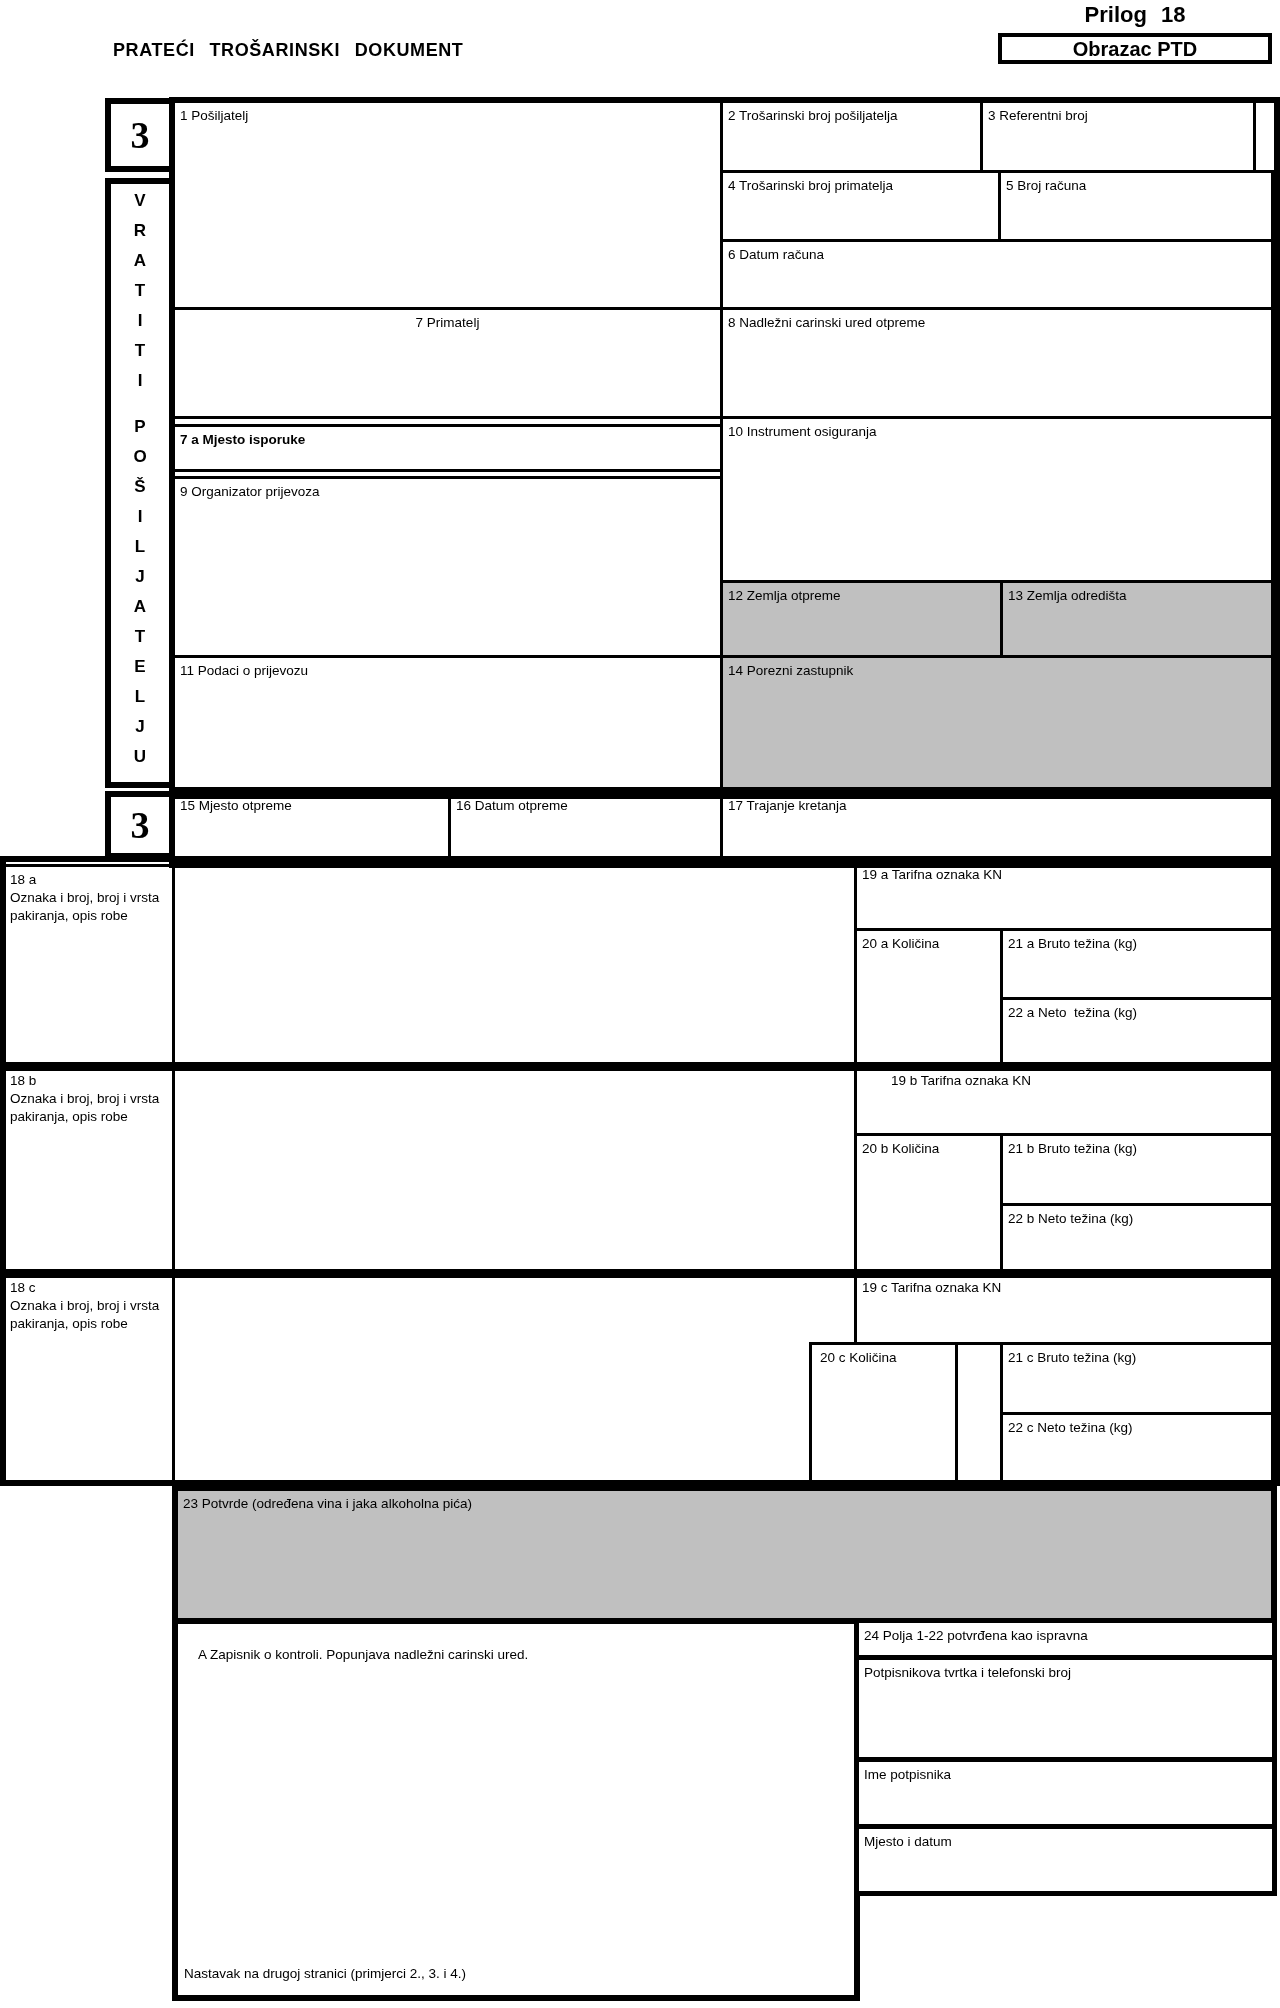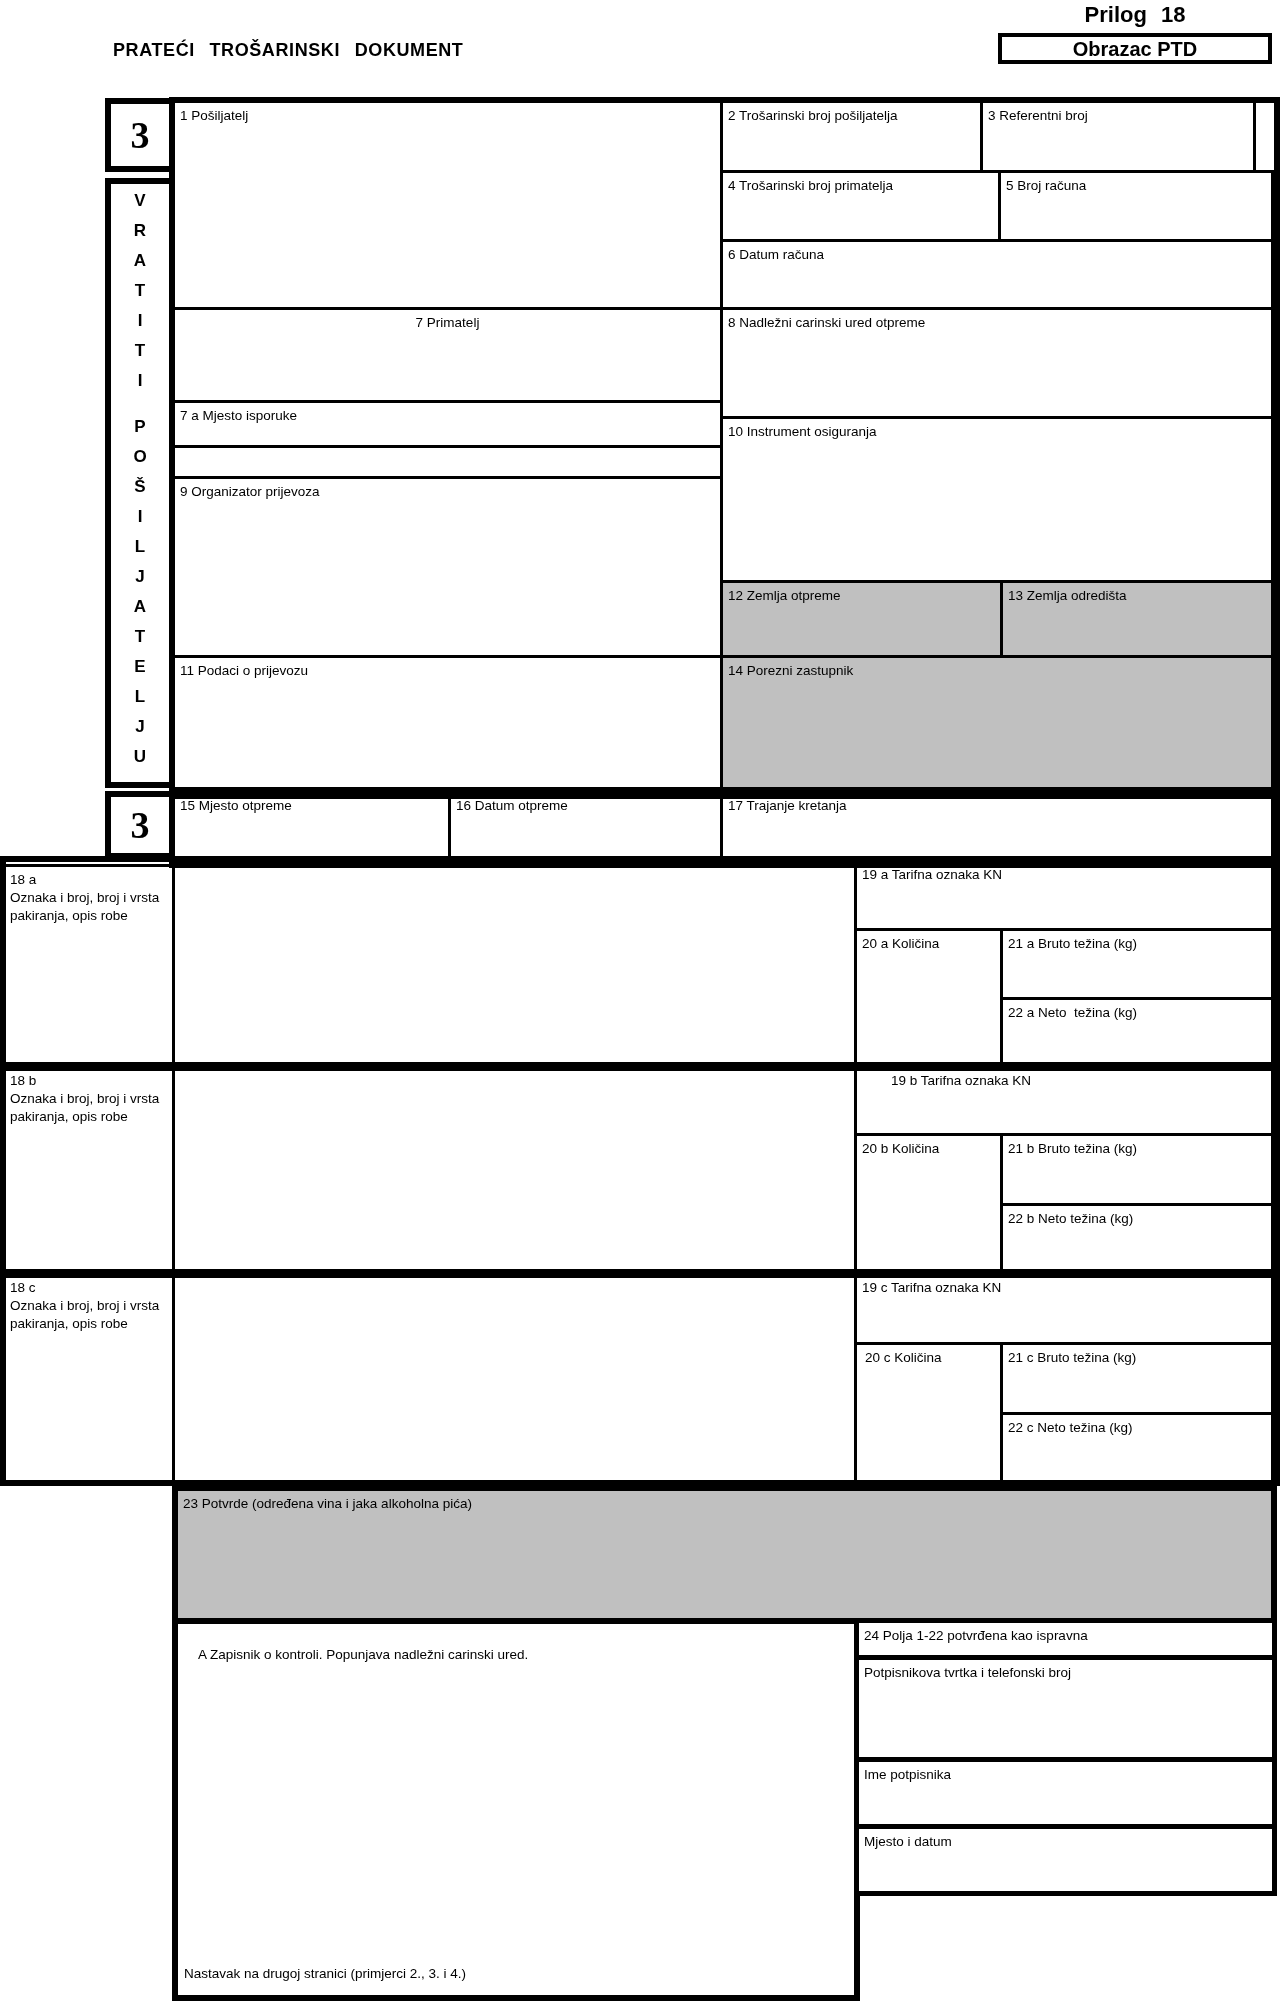--- a/index.html
+++ b/index.html
@@ -66,21 +66,21 @@
   </div>
 
   <div class="cell" style="left:172px;top:100px;width:551px;height:210px;">1 Pošiljatelj</div>
   <div class="cell" style="left:720px;top:100px;width:281px;height:73px;">2 Trošarinski broj pošiljatelja</div>
   <div class="cell" style="left:960px;top:100px;width:276px;height:73px;margin-left:20px;">3 Referentni broj</div>
   <div class="cell" style="left:720px;top:170px;width:281px;height:72px;">4 Trošarinski broj primatelja</div>
   <div class="cell" style="left:998px;top:170px;width:276px;height:72px;">5 Broj računa</div>
   <div class="cell" style="left:720px;top:239px;width:554px;height:71px;">6 Datum računa</div>
   <div class="cell" style="left:172px;top:307px;width:551px;height:112px;text-align:center;">7 Primatelj</div>
   <div class="cell" style="left:720px;top:307px;width:554px;height:112px;">8 Nadležni carinski ured otpreme</div>
-  <div class="cell" style="left:172px;top:400px;width:551px;height:48px;">7 a Mjesto isporuke</div>
+  <div class="cell" style="left:172px;top:424px;width:551px;height:48px;font-weight:bold;">7 a Mjesto isporuke</div>
   <div class="cell" style="left:720px;top:416px;width:554px;height:167px;">10 Instrument osiguranja</div>
   <div class="cell" style="left:172px;top:476px;width:551px;height:182px;">9 Organizator prijevoza</div>
   <div class="cell gray" style="left:720px;top:580px;width:283px;height:78px;">12 Zemlja otpreme</div>
   <div class="cell gray" style="left:1000px;top:580px;width:274px;height:78px;">13 Zemlja odredišta</div>
   <div class="cell" style="left:172px;top:655px;width:551px;height:138px;">11 Podaci o prijevozu</div>
   <div class="cell gray" style="left:720px;top:655px;width:554px;height:138px;">14 Porezni zastupnik</div>
 
   <div class="cell" style="left:172px;top:790px;width:279px;height:72px;">15 Mjesto otpreme</div>
   <div class="cell" style="left:448px;top:790px;width:275px;height:72px;">16 Datum otpreme</div>
   <div class="cell" style="left:720px;top:790px;width:554px;height:72px;">17 Trajanje kretanja</div>
@@ -98,21 +98,21 @@
   <div class="cell" style="left:172px;top:1065px;width:685px;height:210px;"></div>
   <div class="cell" style="left:854px;top:1065px;width:420px;height:71px;padding-left:34px;">19 b Tarifna oznaka KN</div>
   <div class="cell" style="left:854px;top:1133px;width:149px;height:142px;">20 b Količina</div>
   <div class="cell" style="left:1000px;top:1133px;width:274px;height:73px;">21 b Bruto težina (kg)</div>
   <div class="cell" style="left:1000px;top:1203px;width:274px;height:72px;">22 b Neto težina (kg)</div>
 
   <div class="cell lbl18" style="left:2px;top:1272px;width:173px;height:211px;"><span>18 c</span><br>
     <span>Oznaka i broj, broj i vrsta pakiranja, opis robe</span></div>
   <div class="cell" style="left:172px;top:1272px;width:685px;height:211px;"></div>
   <div class="cell" style="left:854px;top:1272px;width:420px;height:73px;">19 c Tarifna oznaka KN</div>
-  <div class="cell" style="left:854px;top:1342px;width:149px;height:141px;padding-left:8px;">20 c Količina</div>
+  <div class="cell" style="left:809px;top:1342px;width:149px;height:141px;padding-left:8px;">20 c Količina</div>
   <div class="cell" style="left:1000px;top:1342px;width:274px;height:73px;">21 c Bruto težina (kg)</div>
   <div class="cell" style="left:1000px;top:1412px;width:274px;height:71px;">22 c Neto težina (kg)</div>
 
   <div class="cell gray thick" style="left:172px;top:1485px;width:1105px;height:139px;">23 Potvrde (određena vina i jaka alkoholna pića)</div>
 
   <div class="cell thick" style="left:172px;top:1618px;width:688px;height:383px;">
     <span>A Zapisnik o kontroli. Popunjava nadležni carinski ured.</span>
     <span class="abox-note">Nastavak na drugoj stranici (primjerci 2., 3. i 4.)</span>
   </div>
 

